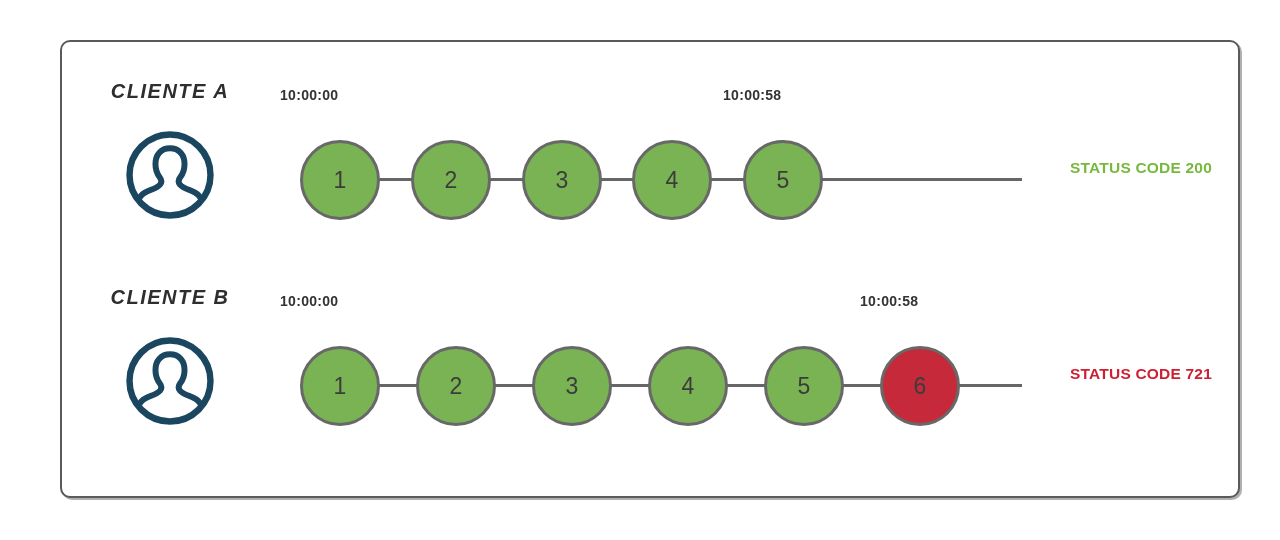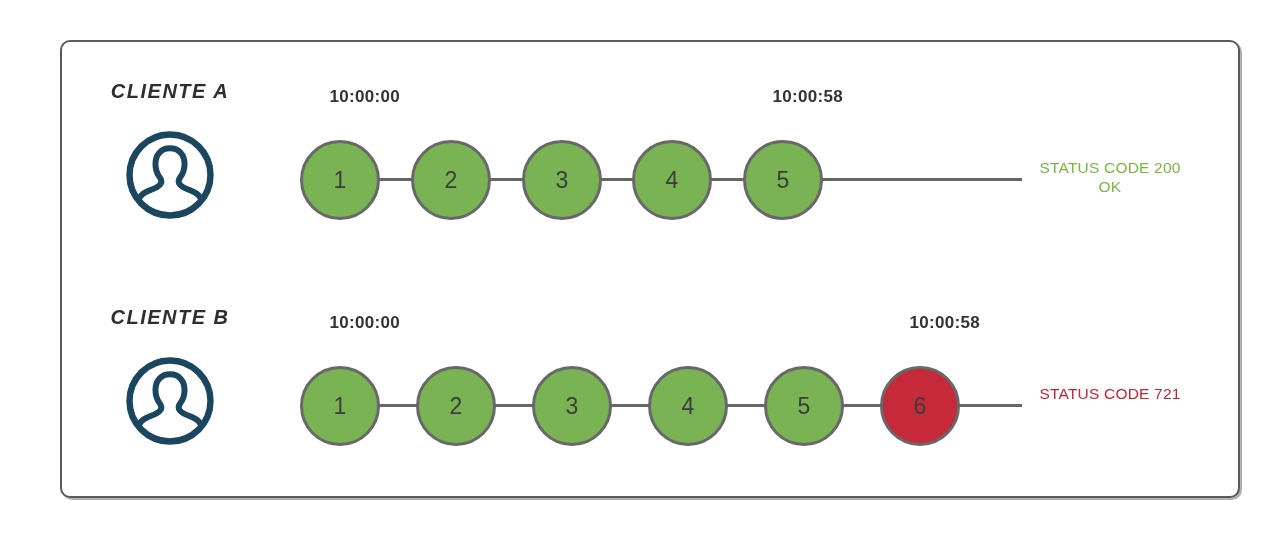--- a/index.html
+++ b/index.html
@@ -16,35 +16,35 @@
     box-shadow:2px 2px 0 rgba(80,80,80,.45);
   }
   .row{position:absolute;left:0;width:1280px;height:200px;}
   .client-label{
     position:absolute;left:70px;top:18px;width:200px;text-align:center;
     font-size:20px;font-weight:bold;font-style:italic;letter-spacing:1.5px;color:var(--ink);
   }
   .avatar{position:absolute;left:124px;top:67px;width:92px;height:92px;}
   .avatar svg{width:100%;height:100%;display:block;}
   .ts{
-    position:absolute;top:25px;width:120px;text-align:right;
-    font-size:17px;font-weight:bold;color:#333333;letter-spacing:.3px;
+    position:absolute;top:25px;width:120px;text-align:left;
+    font-size:14px;font-weight:bold;color:#333333;letter-spacing:.3px;
   }
   .tl-line{position:absolute;top:116px;height:3px;background:var(--line);}
   .circle{
     position:absolute;top:78px;width:80px;height:80px;border-radius:50%;
     border:3px solid var(--circle-border);
     display:flex;align-items:center;justify-content:center;
     font-size:23px;color:#3c3c3c;z-index:2;
   }
   .circle.ok{background:var(--ok);}
   .circle.blocked{background:var(--blocked);}
   .status{
-    position:absolute;left:1008px;top:96px;width:204px;text-align:center;
-    font-size:15.5px;font-weight:normal;line-height:19px;letter-spacing:.2px;
+    position:absolute;left:1008px;top:96px;width:204px;text-align:right;
+    font-size:15.5px;font-weight:bold;line-height:19px;letter-spacing:.2px;
   }
   .status.ok{color:var(--status-ok);}
   .status.error{color:var(--status-error);}
 </style>
 </head>
 <body>
 
 <div class="canvas">
   <div class="frame"></div>
   <div id="rows">
@@ -74,24 +74,23 @@
           <span>3</span>
         </div>
         <div class="circle ok" style="left:632px">
           <span>4</span>
         </div>
         <div class="circle ok" style="left:743px">
           <span>5</span>
         </div>
         <div class="status ok">
           <div>STATUS CODE 200</div>
-          <div>OK</div>
         </div>
       </div>
-      <div class="row" style="top: 288px;">
+      <div class="row" style="top: 268px;">
         <div class="client-label">CLIENTE B</div>
         <div class="avatar">
           <svg viewBox="0 0 100 100">
             <defs>
               <clipPath id="avclip1">
                 <circle cx="50" cy="50" r="43.5"></circle>
               </clipPath>
             </defs>
             <circle cx="50" cy="50" r="44" fill="none" stroke="var(--avatar)" stroke-width="7"></circle>
             <path clip-path="url(#avclip1)" fill="none" stroke="var(--avatar)" stroke-width="6.5" stroke-linejoin="round" d="M50 21 c-9.8 0 -15.8 7.2 -15.8 17 c0 5.8 1.9 10.9 4.6 14.4 c2.1 2.7 2.3 5.6 0.5 7.9 c-4.2 5.4 -14.6 6 -20.4 11.8 c-3.3 3.3 -4.9 7.8 -4.9 13.1 L14 97 L86 97 L86 85.2 c0 -5.3 -1.6 -9.8 -4.9 -13.1 c-5.8 -5.8 -16.2 -6.4 -20.4 -11.8 c-1.8 -2.3 -1.6 -5.2 0.5 -7.9 c2.7 -3.5 4.6 -8.6 4.6 -14.4 c0 -9.8 -6 -17 -15.8 -17 Z"></path>

